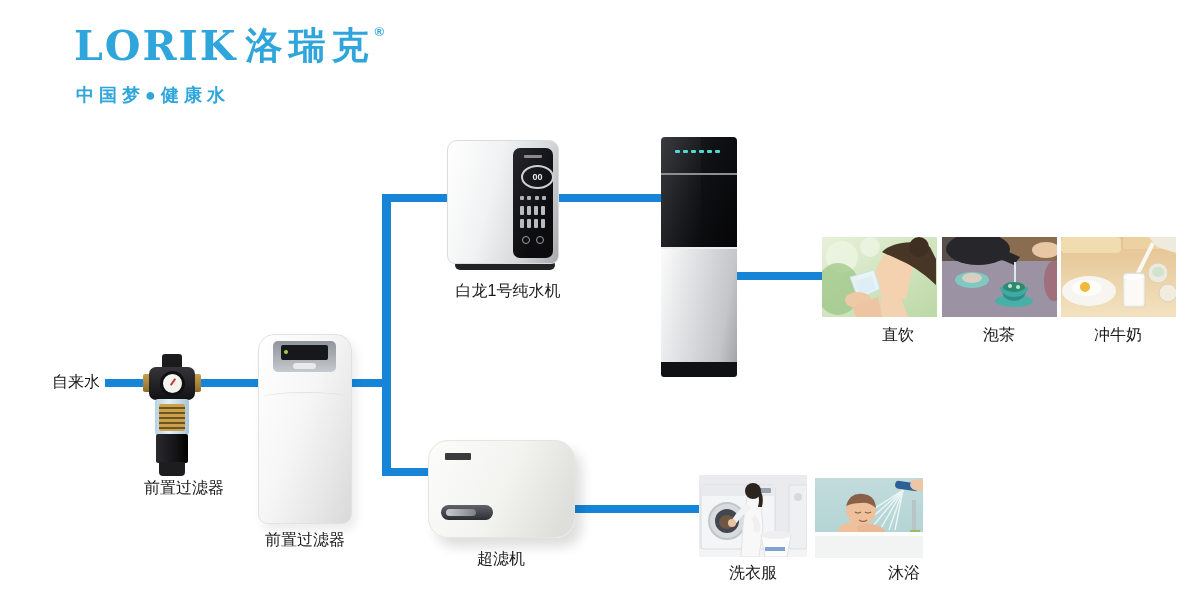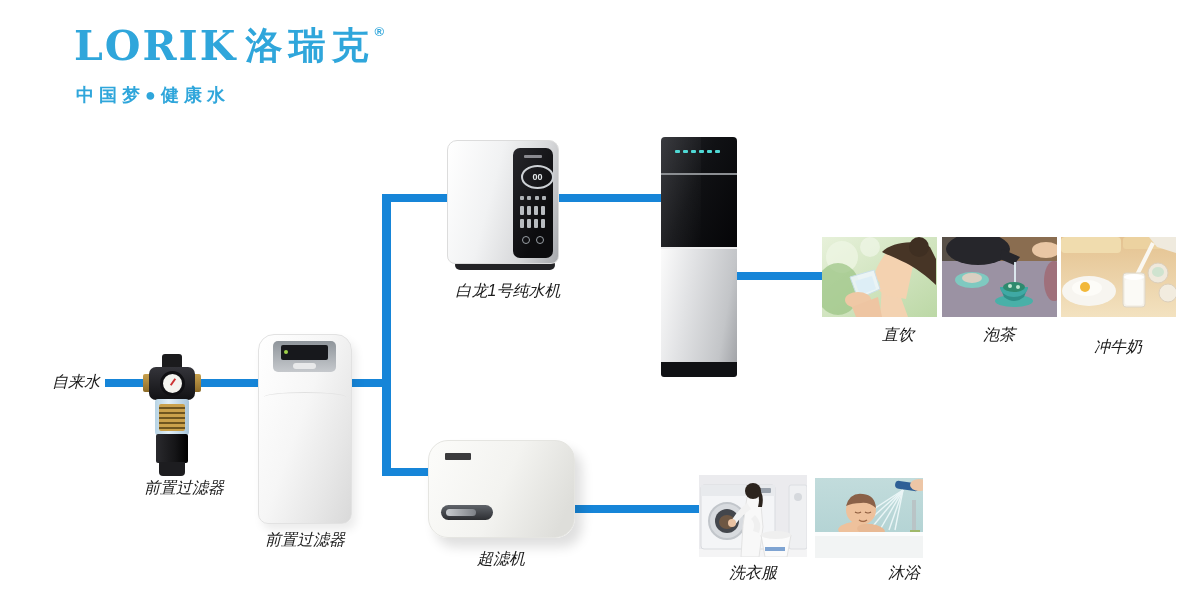--- a/index.html
+++ b/index.html
@@ -16,21 +16,21 @@
   .logo-cn { font-size:37px; font-weight:bold; line-height:1.1; margin-left:8px; letter-spacing:6px; }
   .logo-reg { font-size:13px; font-weight:bold; margin-top:-2px; }
   .tagline { left:76px; top:83px; width:272px; color:#2fa6db; font-size:18px; font-weight:bold;
              display:flex; justify-content:space-between; letter-spacing:0; white-space:pre; }
   .page-title { left:30px; top:120px; font-size:34px; font-weight:bold; color:#1878bf; letter-spacing:1px; }
 
   
   .line { position:absolute; background:#1685d8; z-index:1; }
 
   
-  .node-label { position:absolute; z-index:3; font-size:16px; color:#1a1a1a; text-align:center;font-style:italic; }
+  .node-label { position:absolute; z-index:3; font-size:16px; color:#1a1a1a; text-align:center; }
 
   
   .prefilter { left:143px; top:354px; width:58px; height:122px; z-index:2; }
   .pf-cap    { left:19px; top:0; width:20px; height:15px; background:#1b1b1d; border-radius:3px 3px 0 0; }
   .pf-head   { left:6px; top:13px; width:46px; height:33px; background:linear-gradient(#34343a,#121214); border-radius:7px; }
   .pf-brass-l{ left:0; top:20px; width:9px; height:18px; background:linear-gradient(#c8a14e,#8d6b28); border-radius:2px; }
   .pf-brass-r{ left:49px; top:20px; width:9px; height:18px; background:linear-gradient(#c8a14e,#8d6b28); border-radius:2px; }
   .pf-gauge  { left:17px; top:17px; width:25px; height:25px; border-radius:50%; background:#f4f4ef; border:3px solid #101013; }
   .pf-needle { left:9px; top:4px; width:2px; height:8px; background:#c33; transform:rotate(35deg); }
   .pf-clear  { left:12px; top:45px; width:34px; height:36px; border-radius:3px;
@@ -259,21 +259,21 @@
     <circle cx="24" cy="50" r="5" fill="#f2b83a"></circle>
     <circle cx="97" cy="36" r="10" fill="#efe9dc" stroke="#dccfbc" stroke-width="1"></circle>
     <circle cx="107" cy="56" r="9" fill="#f2ecdf" stroke="#dccfbc" stroke-width="1"></circle>
     <ellipse cx="97" cy="35" rx="6" ry="5" fill="#cfe3cf"></ellipse>
     <polygon points="88,0 115,0 115,16 96,10" fill="#efeade"></polygon>
     <path d="M92 6 Q84 22 76 38" stroke="#faf8f2" stroke-width="4" fill="none"></path>
     <rect x="62" y="36" width="22" height="34" rx="3" fill="#f5f2ea" stroke="#ddd5c6" stroke-width="1"></rect>
     <rect x="64" y="42" width="18" height="26" rx="2" fill="#fbfaf6"></rect>
     <ellipse cx="73" cy="40" rx="10" ry="3" fill="#ffffff"></ellipse>
   </svg>
-  <div class="node-label" style="left:1068px; top:337px; width:100px;">冲牛奶</div>
+  <div class="node-label" style="left:1068px; top:325px; width:100px;">冲牛奶</div>
 
   <svg class="photo" style="left:699px; top:475px;" width="108" height="82" viewBox="0 0 108 82">
     <rect width="108" height="82" fill="#ebebee"></rect>
     <rect x="0" y="74" width="108" height="8" fill="#f4f4f5"></rect>
     <rect x="90" y="10" width="18" height="64" rx="2" fill="#eff0f2" stroke="#dcdee2" stroke-width="1"></rect>
     <circle cx="99" cy="22" r="4" fill="#d6d9dd"></circle>
     <rect x="2" y="10" width="74" height="64" rx="3" fill="#f4f5f7" stroke="#d9dbdf" stroke-width="1"></rect>
     <rect x="2" y="10" width="74" height="11" fill="#e8eaed"></rect>
     <rect x="58" y="13" width="14" height="5" rx="1" fill="#9aa2ac"></rect>
     <circle cx="50" cy="15" r="3" fill="#cfd3d8"></circle>

